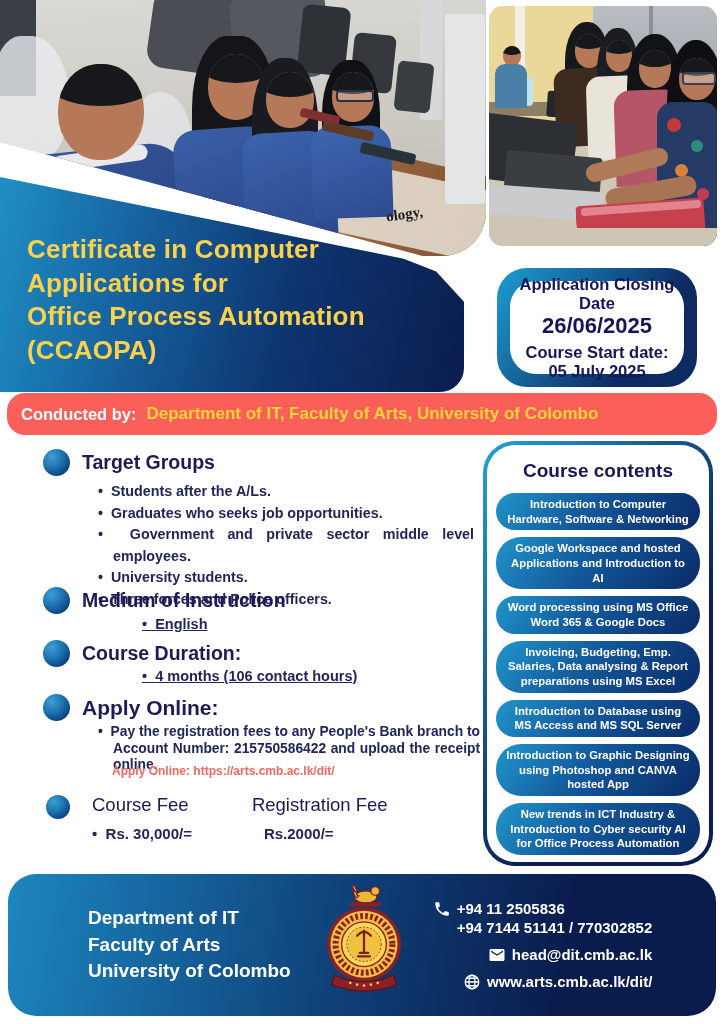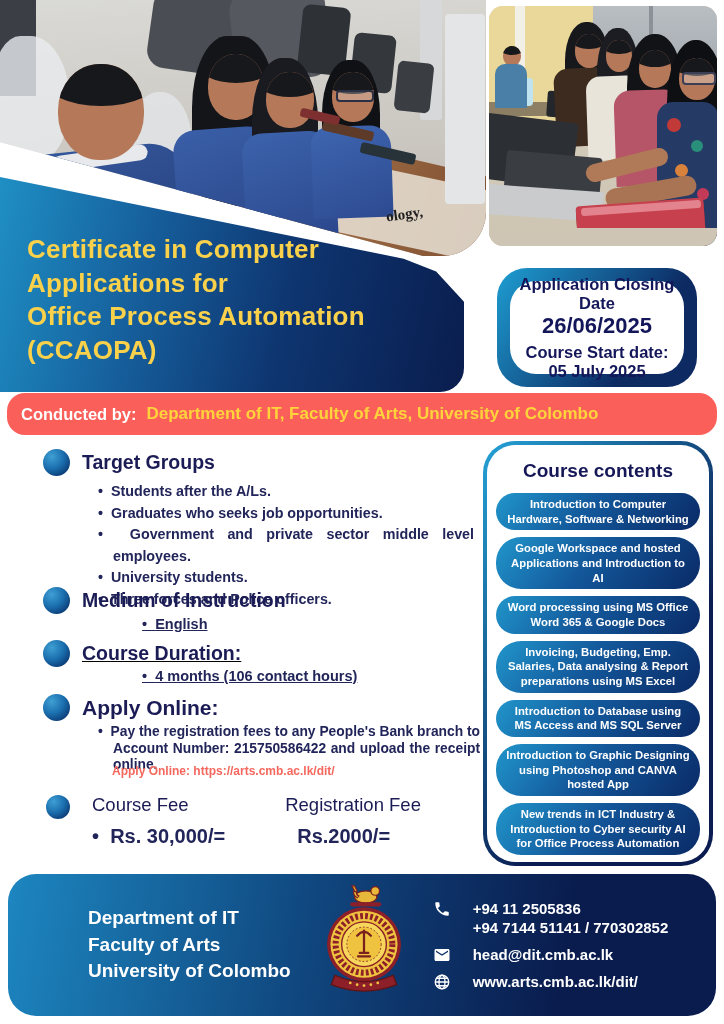--- a/index.html
+++ b/index.html
@@ -122,40 +122,40 @@
   ul.blist li::before { content:"\2022\00a0\00a0"; }
   .tg { left:98px; top:481px; width:376px; font-size:14.3px; line-height:21.5px; }
   .tg .just { text-align:justify; }
   .one { font-size:14.5px; line-height:20px;text-decoration:underline; }
   .pay { left:98px; top:724px; width:382px; font-size:13.8px; line-height:16.6px; text-align:justify; }
   .apply-link { position:absolute; left:112px; top:764px; color:#f4685e; font-weight:800; font-size:12px; }
   .fees { position:absolute; left:46px; top:793px; display:flex; align-items:flex-start; }
   .fees .sphere { width:24px; height:24px; margin-top:2px; }
   .fee-col { margin-left:22px; }
   .fee-col h2 { margin:0; color:#1b1c55; font-size:18.5px; font-weight:400; line-height:24px; }
-  .fee-val { margin-top:8px; color:#222559; font-weight:700; font-size:20px; padding-left:12px; }
+  .fee-val { margin-top:8px; color:#222559; font-weight:700; font-size:15px; padding-left:12px; }
   .fee-val.bul::before { content:"\2022\00a0\00a0"; margin-left:-12px; }
   .fee-col.reg { margin-left:60px; }
   
   .cc-card { position:absolute; left:483px; top:441px; width:230px; height:425px; border-radius:32px;
              background:linear-gradient(125deg,#25a2d6 0%,#0a1c50 65%); padding:4px; box-sizing:border-box; }
   .cc-inner { background:#ffffff; border-radius:28px; height:100%; box-sizing:border-box; padding:13px 9px 10px;
               display:flex; flex-direction:column; }
   .cc-title { text-align:center; font-size:19px; font-weight:800; color:#151757; margin:2px 0 11px; }
   .cc-pills { display:flex; flex-direction:column; gap:7px; flex:1; }
   .pill { flex:1; background:linear-gradient(128deg,#2196cb 0%,#13589b 45%,#0a2a66 100%); border-radius:25px;
           color:#ffffff; font-weight:700; font-size:11.3px; line-height:1.3; text-align:center;
           display:flex; align-items:center; justify-content:center; padding:4px 9px; }
   
   .footer { position:absolute; left:8px; top:874px; width:708px; height:142px; border-radius:28px;
             background:linear-gradient(100deg,#1d86c0 0%,#10477f 42%,#0a1c4e 78%); display:flex; align-items:center; }
   .f-org { margin-left:80px; color:#ffffff; font-weight:800; font-size:19px; line-height:26.5px; white-space:nowrap; }
   .f-logo { margin-left:30px; flex:0 0 auto; }
   .f-contacts { margin-left:26px; color:#ffffff; font-weight:700; font-size:15px; }
-  .f-row { display:flex; align-items:flex-start; gap:22px; }
+  .f-row { display:flex; align-items:flex-start; gap:6px;justify-content:flex-end; }
   .f-row + .f-row { margin-top:8px; }
   .f-icon { width:18px; height:18px; flex:0 0 auto; margin-top:1px; }
   .f-lines div { line-height:19px; white-space:nowrap; }
 </style>
 </head>
 <body>
 
 <div class="poster">
 
   <div class="photo-left">
@@ -264,21 +264,21 @@
   </ul>
 
   <div class="sec" style="left:43px; top:587px;">
     <span class="sphere"></span>
     <h2>Medium of Instruction</h2>
   </div>
   <ul class="blist one" style="left:142px; top:614px;">
     <li>English</li>
   </ul>
 
-  <div class="sec" style="left:43px; top:640px;text-decoration:underline;">
+  <div class="sec" style="left:43px; top:640px;">
     <span class="sphere"></span>
     <h2>Course Duration:</h2>
   </div>
   <ul class="blist one" style="left:142px; top:666px;">
     <li>4 months (106 contact hours)</li>
   </ul>
 
   <div class="sec" style="left:43px; top:694px;">
     <span class="sphere"></span>
     <h2 class="big">Apply Online:</h2>

